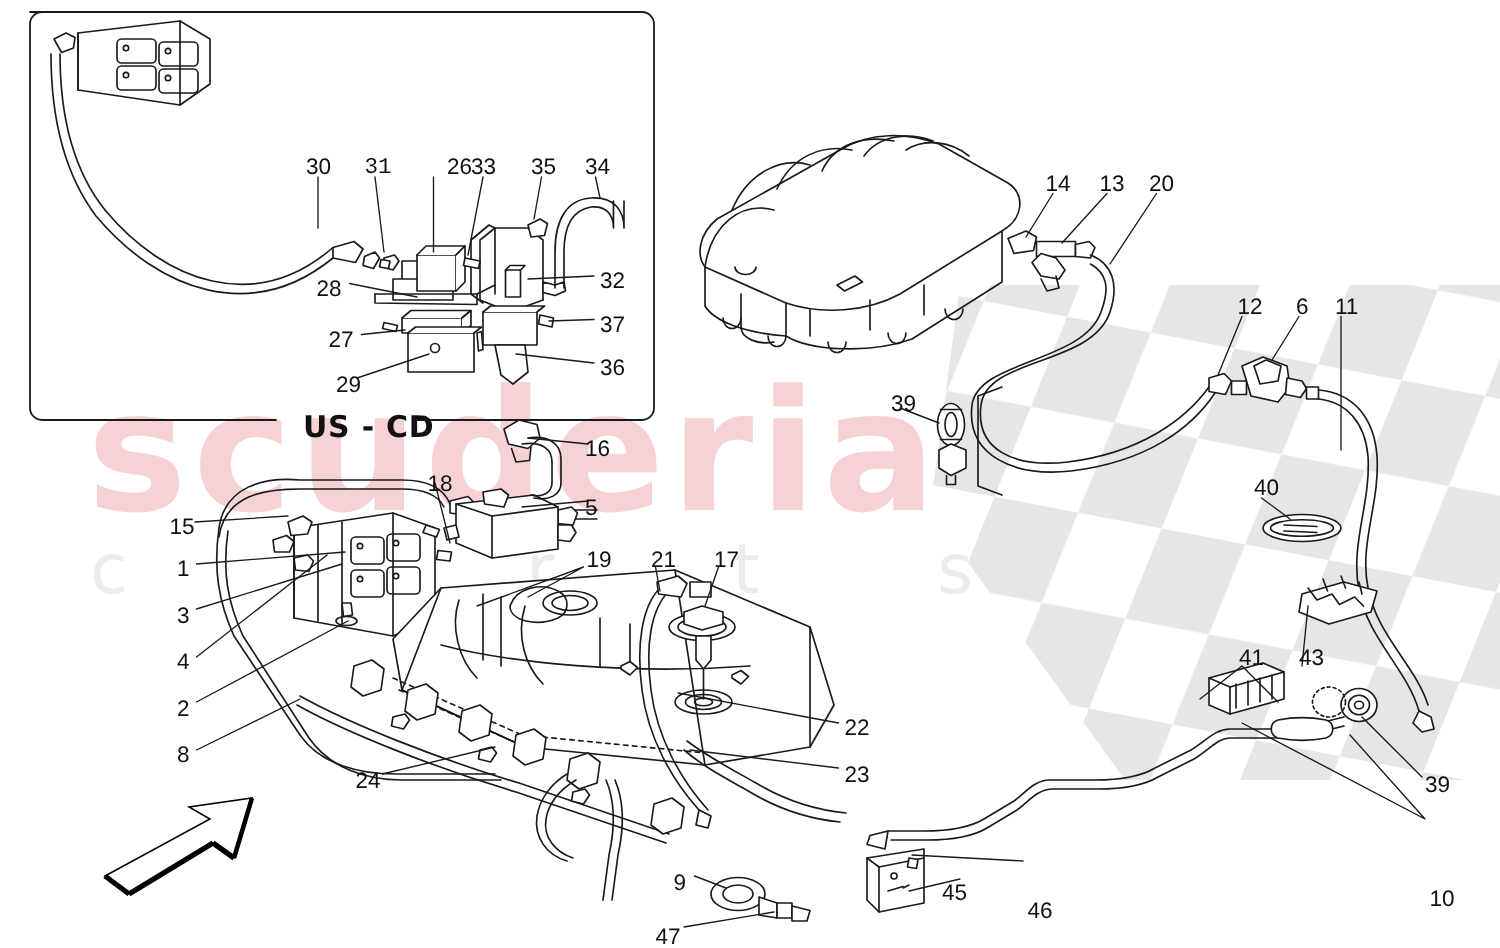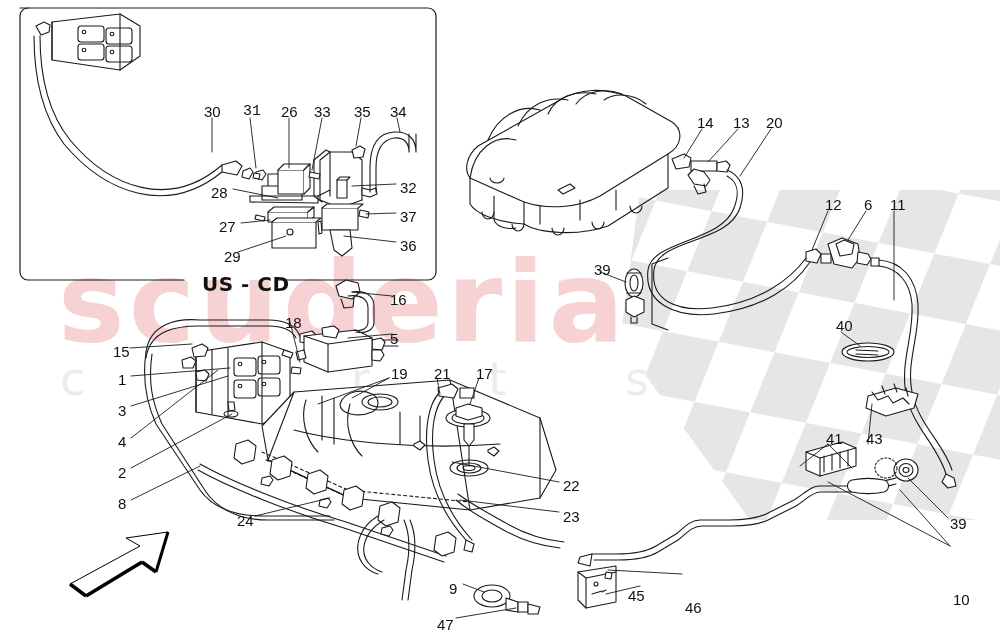--- a/index.html
+++ b/index.html
@@ -425,21 +425,21 @@
       <path d="M86 596 L142 562" stroke-width="3.5"></path>
       <path d="M142 562 L156 572" stroke-width="3.5"></path>
       <path d="M156 572 L168 532" stroke-width="3"></path>
     </g>
   </svg>
 
   <div class="uscd" style="left:202px;top:272px;">US - CD</div>
 
   <div class="lbl" style="left:204px;top:104px;">30</div>
   <div class="lbl" style="left:243px;top:104px;font-family:Liberation Mono, monospace;">31</div>
-  <div class="lbl" style="left:281px;top:104px;">26</div>
+  <div class="lbl" style="left:298px;top:104px;">26</div>
   <div class="lbl" style="left:314px;top:104px;">33</div>
   <div class="lbl" style="left:354px;top:104px;">35</div>
   <div class="lbl" style="left:390px;top:104px;">34</div>
 
   <div class="lbl" style="left:211px;top:185px;">28</div>
   <div class="lbl" style="left:219px;top:219px;">27</div>
   <div class="lbl" style="left:224px;top:249px;">29</div>
 
   <div class="lbl" style="left:400px;top:180px;">32</div>
   <div class="lbl" style="left:400px;top:209px;">37</div>

